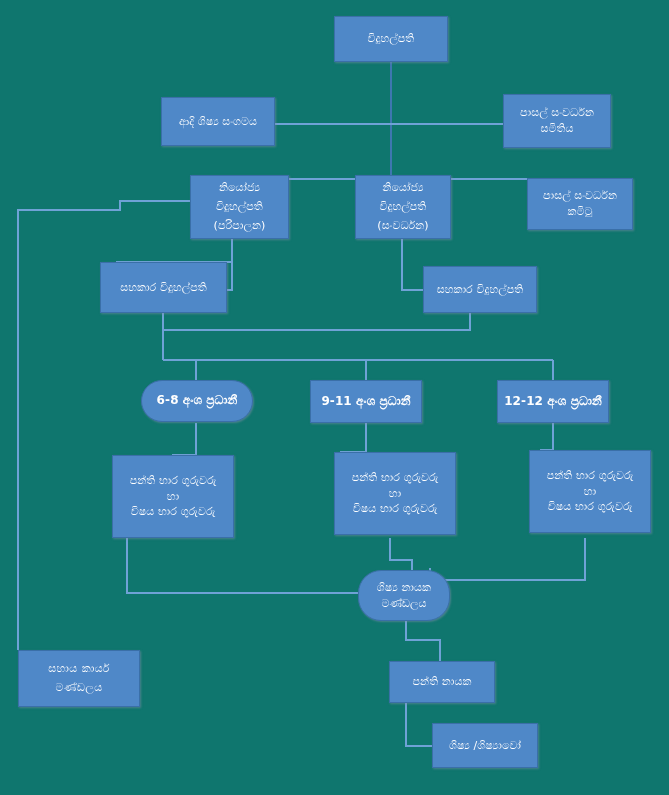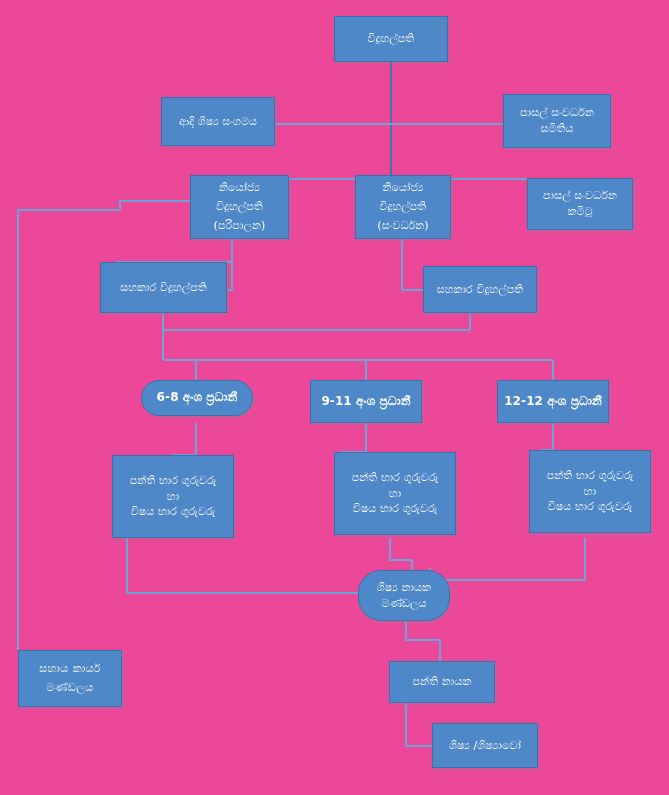--- a/index.html
+++ b/index.html
@@ -8,21 +8,21 @@
     padding: 0;
     background: #ffffff;
   }
   body {
     font-family: "DejaVu Sans", "Liberation Sans", sans-serif;
   }
   #chart-root {
     position: relative;
     width: 669px;
     height: 795px;
-    background: #ec4899;
+    background: #0f766e;
     overflow: hidden;
     text-decoration: underline;
   }
   #chart-svg {
     position: absolute;
     left: 0;
     top: 0;
     width: 669px;
     height: 795px;
   }
@@ -138,21 +138,21 @@
   </div>
 
   <div class="node" style="left:100px; top:262px; width:127px; height:51px;">
     <span class="line">සහකාර විදුහල්පති</span>
   </div>
 
   <div class="node" style="left:423px; top:266px; width:114px; height:47px;">
     <span class="line">සහකාර විදුහල්පති</span>
   </div>
 
-  <div class="node latin" style="left:141px; top:380px; width:112px; height:36px;border-radius:21px;">
+  <div class="node latin" style="left:141px; top:380px; width:112px; height:42px;border-radius:21px;">
     <span class="line">6-8 අංශ ප්‍රධානී</span>
   </div>
 
   <div class="node latin" style="left:310px; top:380px; width:112px; height:43px;text-align:center;">
     <span class="line">9-11 අංශ ප්‍රධානී</span>
   </div>
 
   <div class="node latin" style="left:497px; top:380px; width:112px; height:43px;">
     <span class="line">12-12 අංශ ප්‍රධානී</span>
   </div>
@@ -181,18 +181,18 @@
   </div>
 
   <div class="node" style="left:389px; top:661px; width:106px; height:42px;">
     <span class="line">පන්ති නායක</span>
   </div>
 
   <div class="node" style="left:432px; top:723px; width:106px; height:45px;">
     <span class="line">ශිෂ්‍ය /ශිෂ්‍යාවෝ</span>
   </div>
 
-  <div class="node spaced wide-gap" style="left:18px; top:650px; width:104px; height:57px;">
+  <div class="node spaced wide-gap" style="left:18px; top:650px; width:122px; height:57px;">
     <span class="line">සහාය  කාර්ය</span>
     <span class="line">මණ්ඩලය</span>
   </div>
 
 </div>
 
 </body></html>

